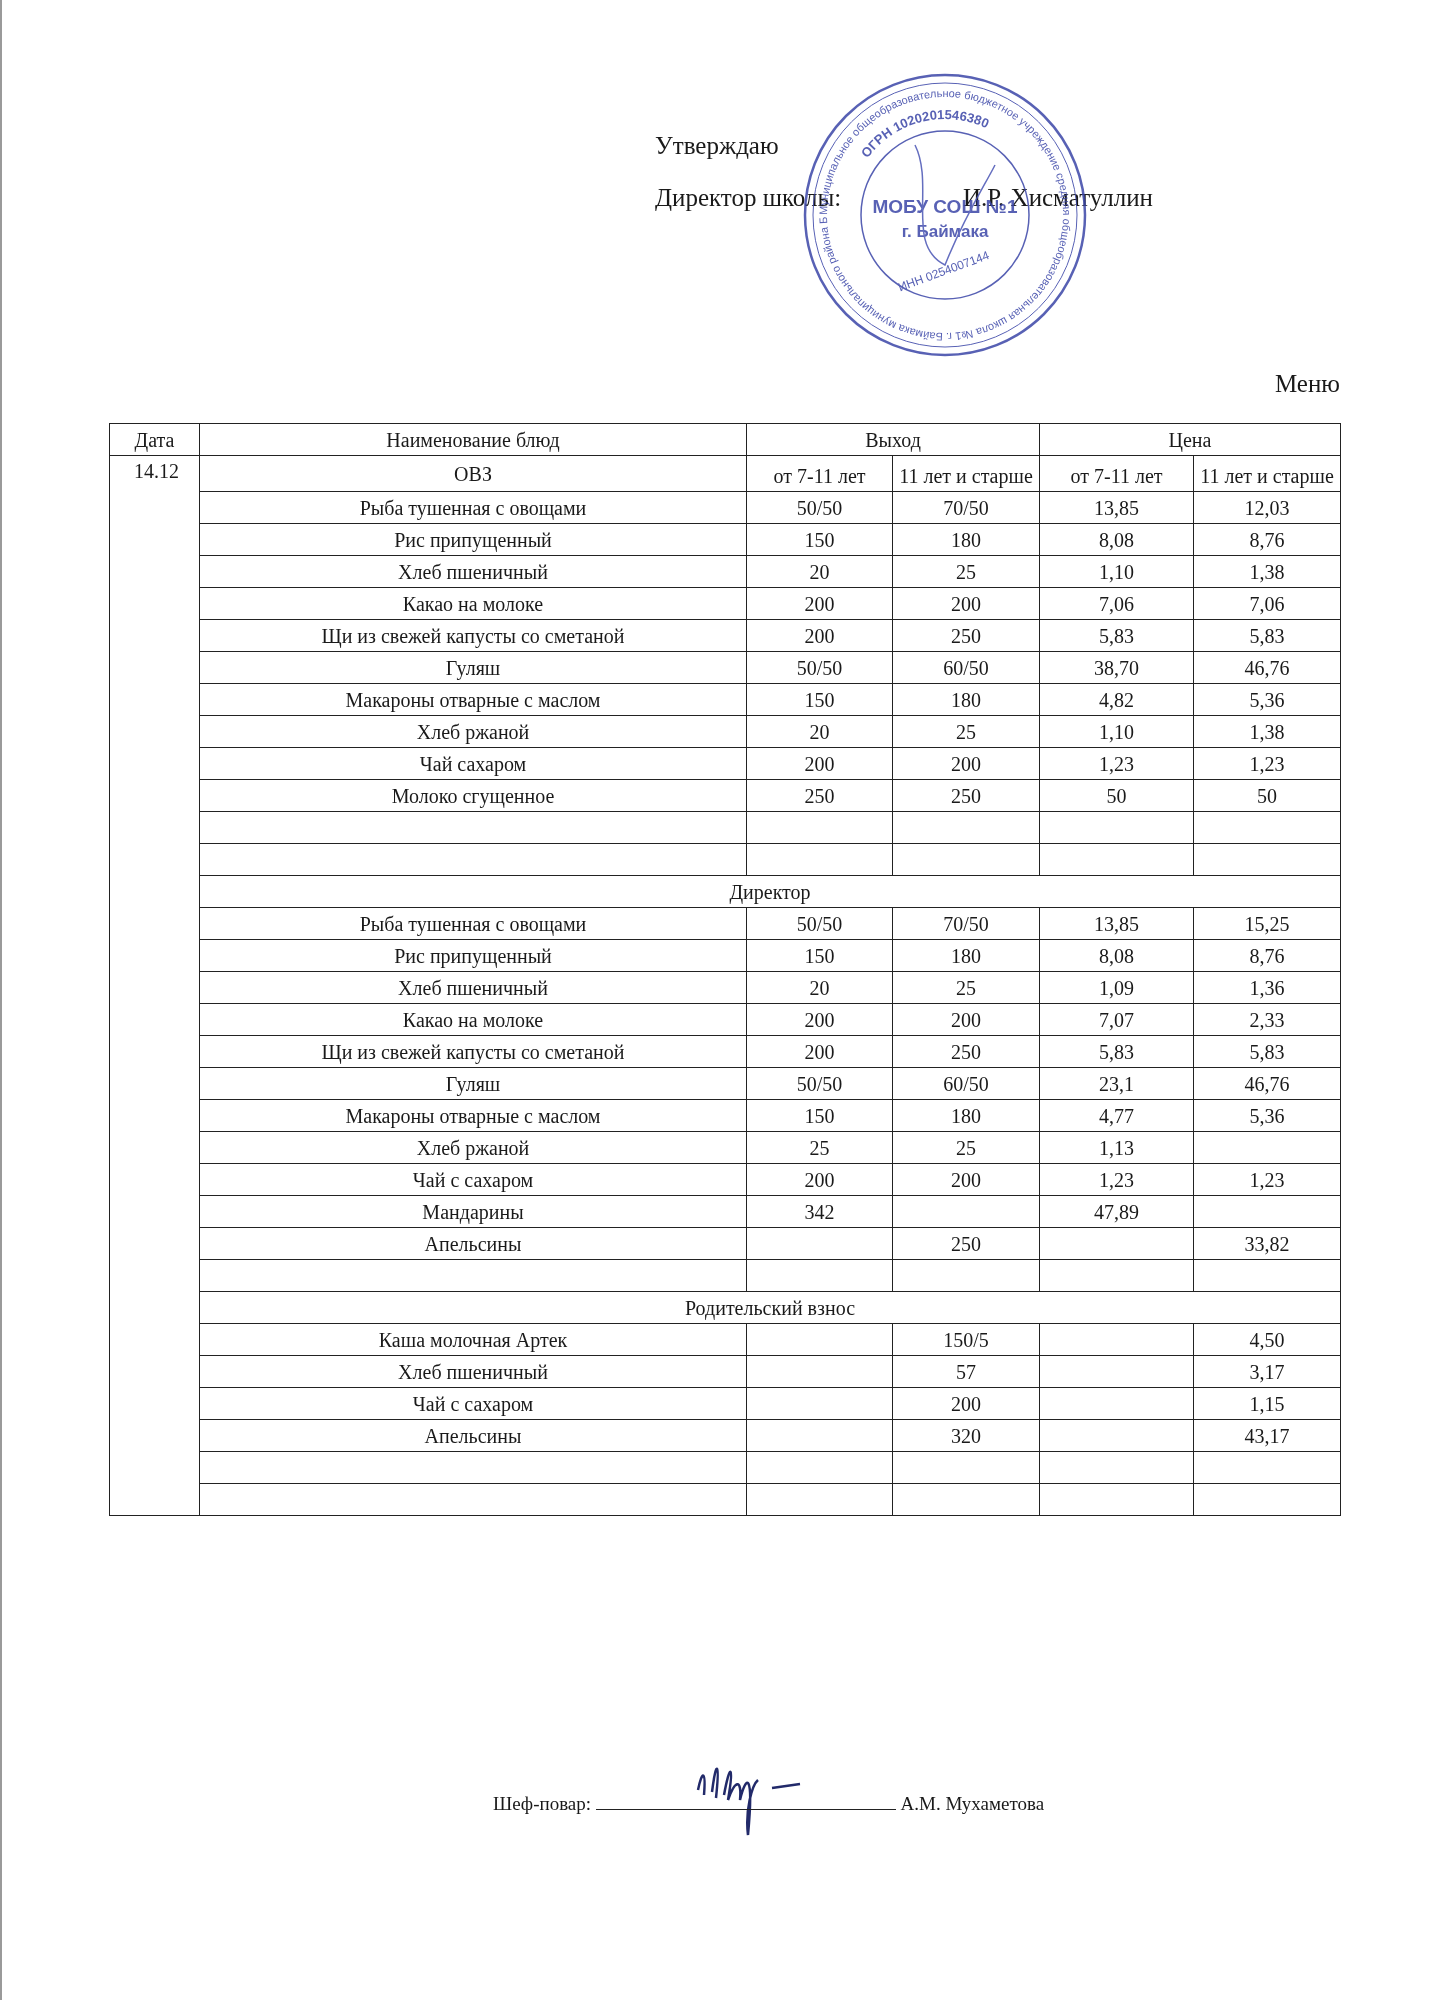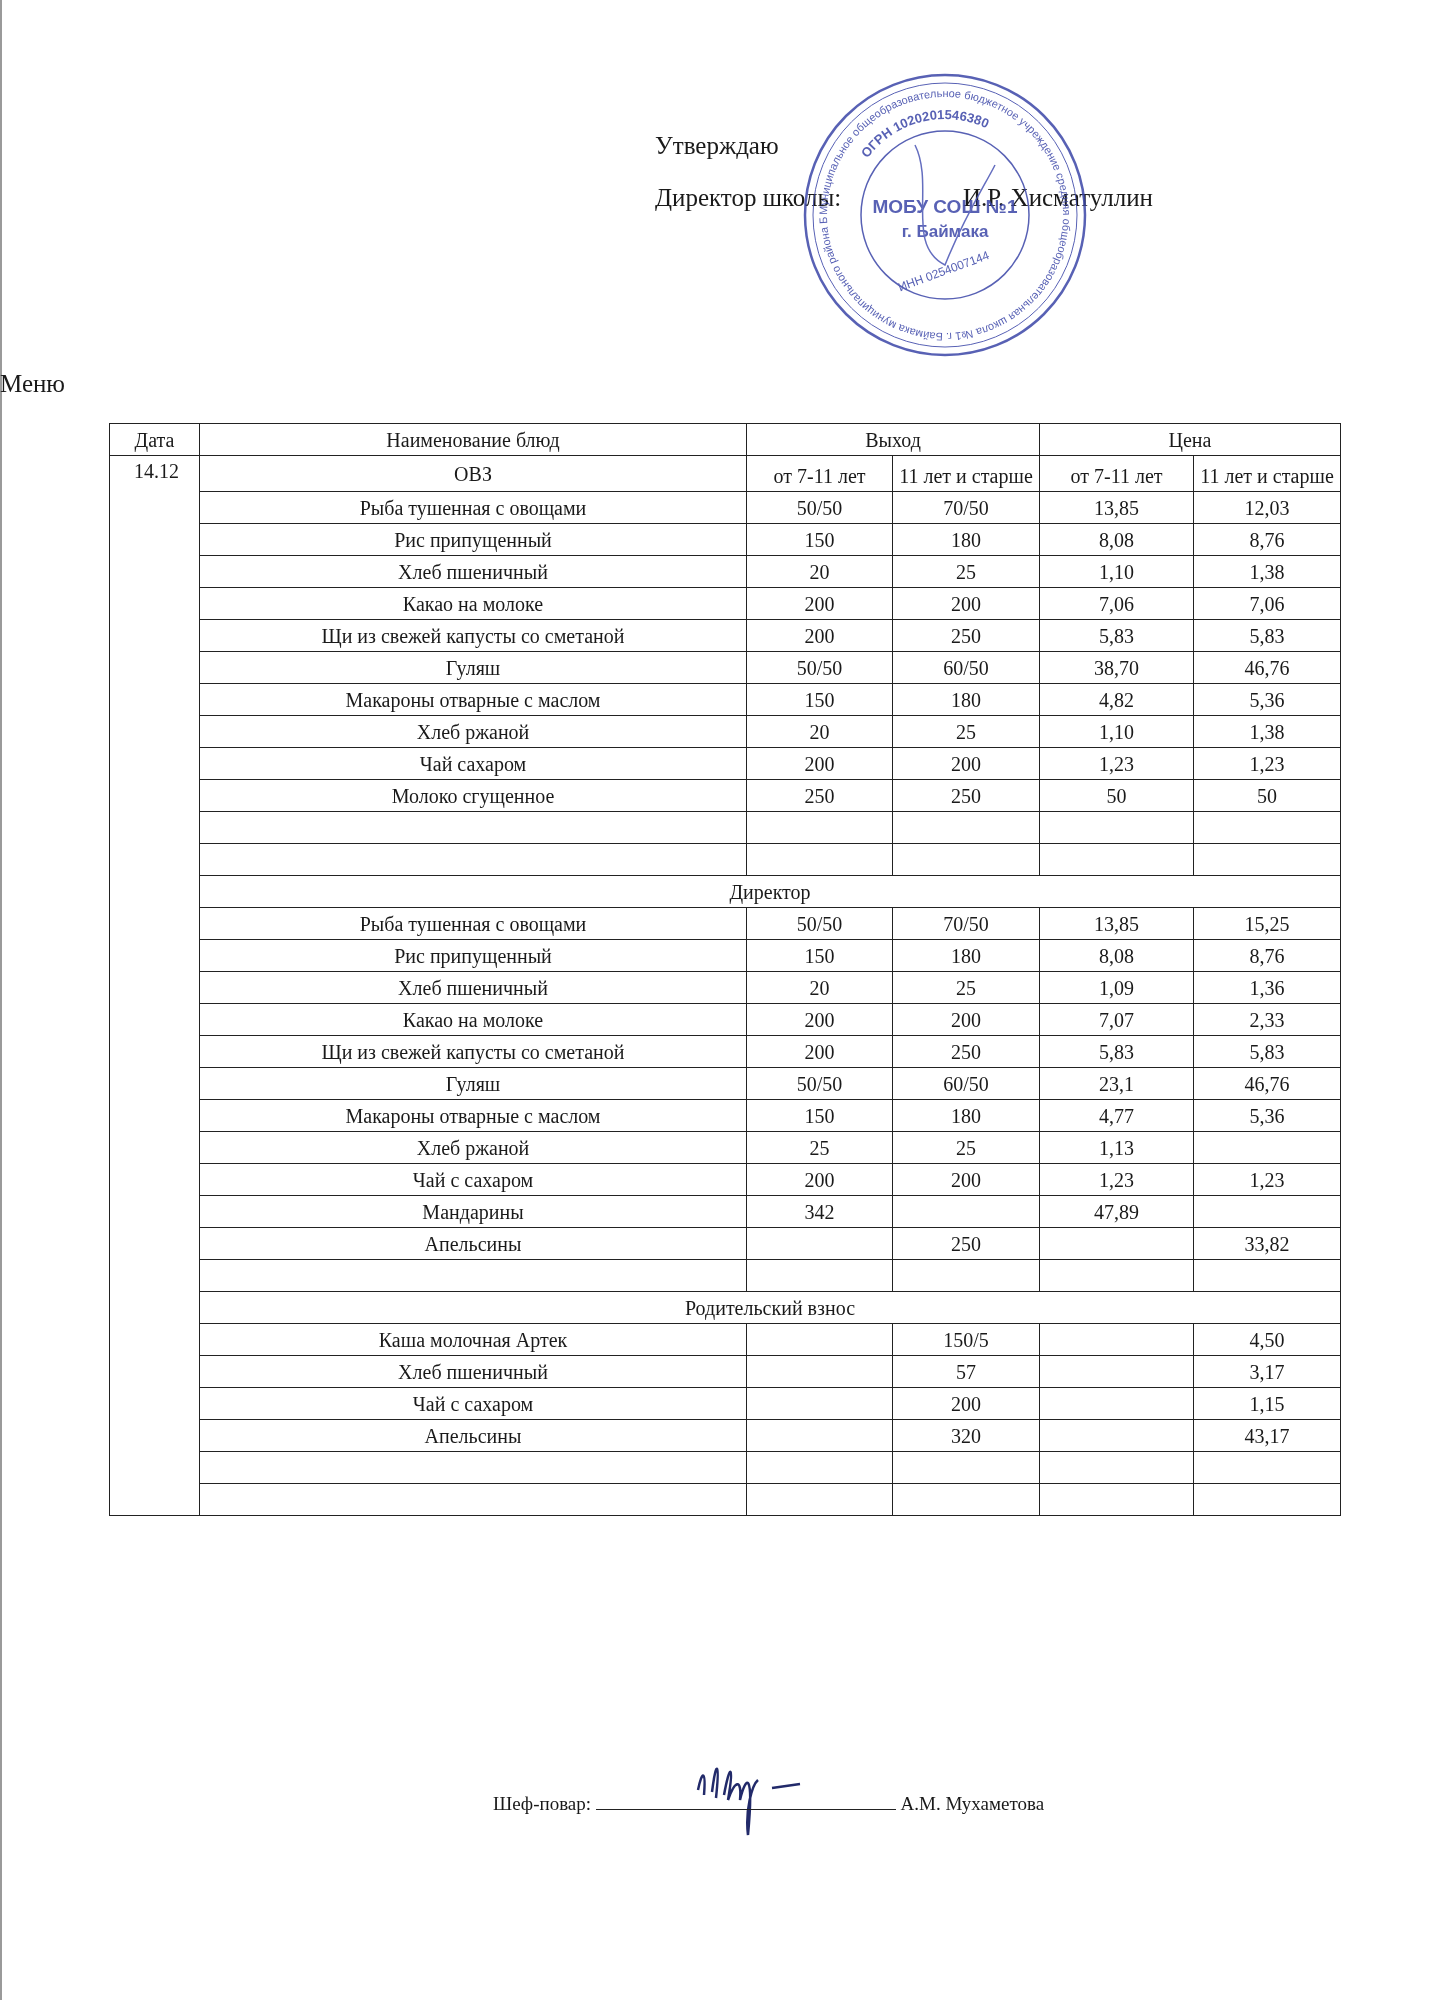--- a/index.html
+++ b/index.html
@@ -3,21 +3,21 @@
 <meta charset="utf-8">
 <style>
   html, body { margin: 0; padding: 0; background: #ffffff; }
   body { width: 1454px; height: 2000px; position: relative; overflow: hidden;
          font-family: "Liberation Serif", serif; color: #1a1a1a; }
   .left-edge { position: absolute; left: 0; top: 0; width: 2px; height: 2000px; background: #9a9a9a; }
   .approve { position: absolute; left: 655px; top: 132px; font-size: 25px; }
   .director { position: absolute; left: 655px; top: 184px; font-size: 25px; white-space: nowrap; }
   .director .name { position: absolute; left: 308px; top: 0; }
   .stamp { position: absolute; left: 795px; top: 65px; width: 300px; height: 300px; opacity: 0.85; }
-  .menu-title { position: absolute; left: 0; width: 1340px; top: 370px; text-align: left; font-size: 25px; }
+  .menu-title { position: absolute; left: 0; width: 1340px; top: 370px; text-align: right; font-size: 25px; }
   table.menu { position: absolute; left: 109px; top: 423px; border-collapse: collapse;
                font-size: 20px; table-layout: fixed; }
   table.menu td { border: 1.6px solid #222; text-align: center; padding: 0; height: 31px; line-height: 30px; vertical-align: middle; }
   td.date { vertical-align: top !important; text-align: center; padding-left: 4px !important; }
   td.sub { line-height: 30px; vertical-align: top; padding-top: 4px !important; }
   td.ovz { vertical-align: middle; height: 120px; font-family: Liberation Serif, serif; }
   td.section { height: 31px; }
   .chef { position: absolute; top: 1785px; left: 493px; font-size: 19px; white-space: nowrap; }
   .chef .line { display: inline-block; width: 300px; border-bottom: 1.5px solid #222; height: 24px; vertical-align: baseline; position: relative; }
   .sig { position: absolute; left: 690px; top: 1750px; width: 150px; height: 90px; }

